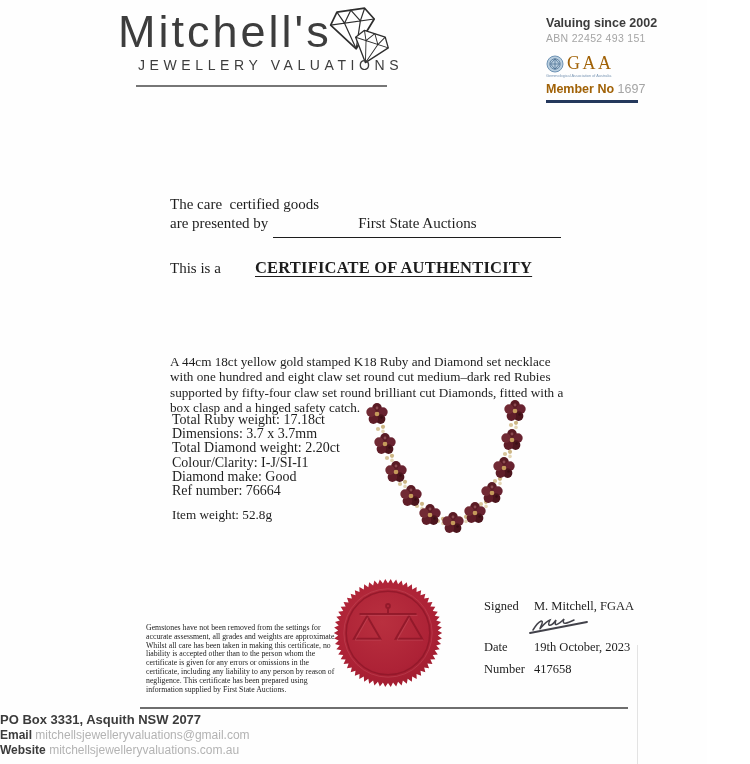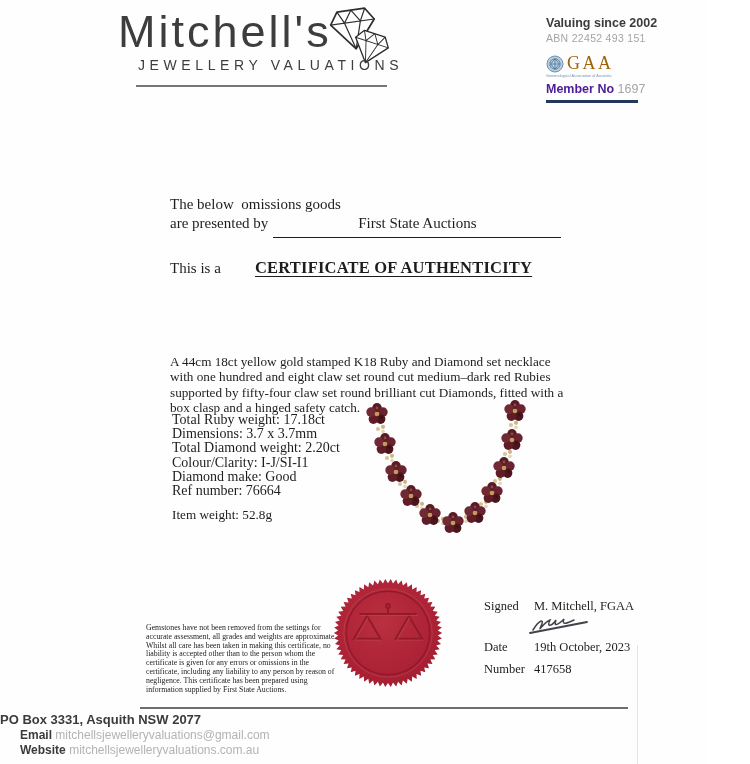--- a/index.html
+++ b/index.html
@@ -23,21 +23,21 @@
   .brand-rule { position:absolute; left:136px; top:85px; width:251px; height:2px; background:#767676; }
 
   
   .accred { position:absolute; left:546px; top:16px; width:120px; font-family:"Liberation Sans", sans-serif; }
   .valuing { font-size:12.5px; font-weight:bold; color:#3b3b3b; }
   .abn { font-size:10.5px; color:#a5a5a5; margin-top:2px; letter-spacing:.3px; }
   .gaa-row { margin-top:9px; display:flex; align-items:center; gap:3px; }
   .gaa-text { font-family:"Liberation Serif", serif; font-size:18px; letter-spacing:2.5px; color:#a16207; }
   .gaa-subtext { font-size:7px; color:#7a96b4; transform:scale(.55); transform-origin:0 0; white-space:nowrap; height:5px; }
   .member { font-size:12.5px; margin-top:3px; }
-  .member b { color:#4c1d95; }
+  .member b { color:#a16207; }
   .member span.num { color:#a5a5a5; }
   .member-rule { margin-top:4px; width:92px; height:3px; background:#24385c; }
 
   
   .present-line1 { position:absolute; left:170px; top:196px; font-size:15px; white-space:pre-wrap; }
   .present-line2 { position:absolute; left:170px; top:215px; font-size:15px; }
   .presenter-underline {
     display:inline-block; width:288px; margin-left:5px; text-align:center;
     border-bottom:1.5px solid #1d1d1d; padding-bottom:5px;
   }
@@ -64,21 +64,21 @@
   
   .sig-label { position:absolute; font-size:12.5px; color:#1d1d1d; }
   .sig-value { position:absolute; font-size:12.5px; color:#1d1d1d; }
   .signature-svg { position:absolute; left:527px; top:613px; }
 
   
   .footer-rule { position:absolute; left:140px; top:707px; width:488px; height:1.5px; background:#6e6e6e; }
   .footer { position:absolute; left:0; top:712px; width:750px; font-family:"Liberation Sans", sans-serif; }
   .footer .addr { font-size:13px; font-weight:bold; color:#3b3b3b; }
   .footer .contact { font-size:12px; color:#b3b3b3; margin-top:1px; }
-  .footer .contact b { color:#3b3b3b;margin-left:20px; }
+  .footer .contact b { color:#3b3b3b; }
   .scan-edge { position:absolute; left:637px; top:645px; width:1px; height:119px; background:#e3e3e3; }
 </style>
 </head>
 <body>
 
 <div class="page">
 
   <div class="brand-name">Mitchell's</div>
   <svg class="diamond-logo" width="68" height="64" viewBox="0 0 68 64">
     <g fill="#ffffff" stroke="#2e2e2e" stroke-width="1.7" stroke-linejoin="round">
@@ -110,21 +110,21 @@
       <span class="gaa-text">GAA</span>
     </div>
     <div class="gaa-subtext">Gemmological Association of Australia</div>
     <div class="member">
       <b>Member No</b>
       <span class="num">1697</span>
     </div>
     <div class="member-rule"></div>
   </div>
 
-  <div class="present-line1">The below  omissions goods</div>
+  <div class="present-line1">The care  certified goods</div>
   <div class="present-line2">
     <span>are presented by</span><span class="presenter-underline">First State Auctions</span>
   </div>
 
   <div class="thisisa">This is a</div>
   <div class="cert-title">CERTIFICATE OF AUTHENTICITY</div>
 
   <p class="description">A 44cm 18ct yellow gold stamped K18 Ruby and Diamond set necklace with one hundred and eight claw set round cut medium–dark red Rubies supported by fifty-four claw set round brilliant cut Diamonds, fitted with a box clasp and a hinged safety catch.</p>
 
   <ul class="details">

